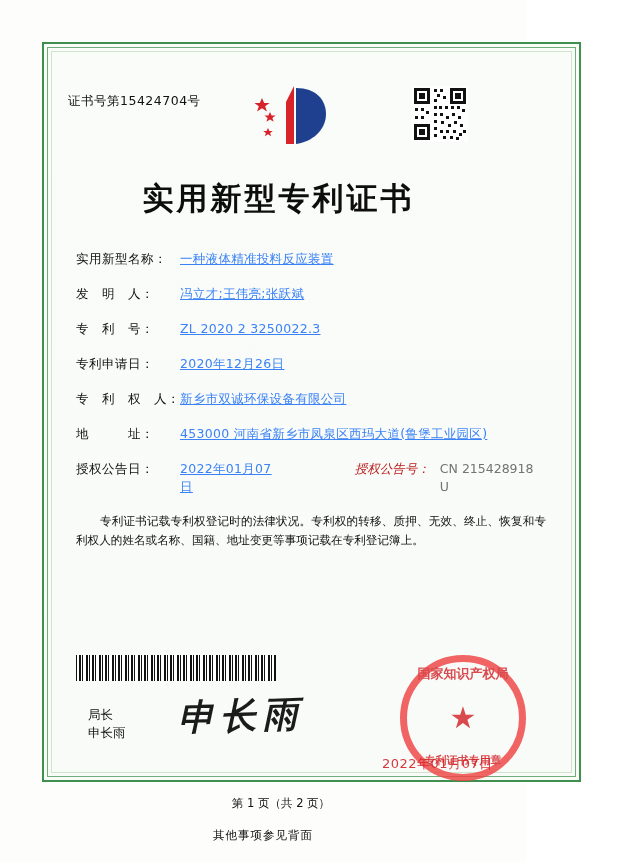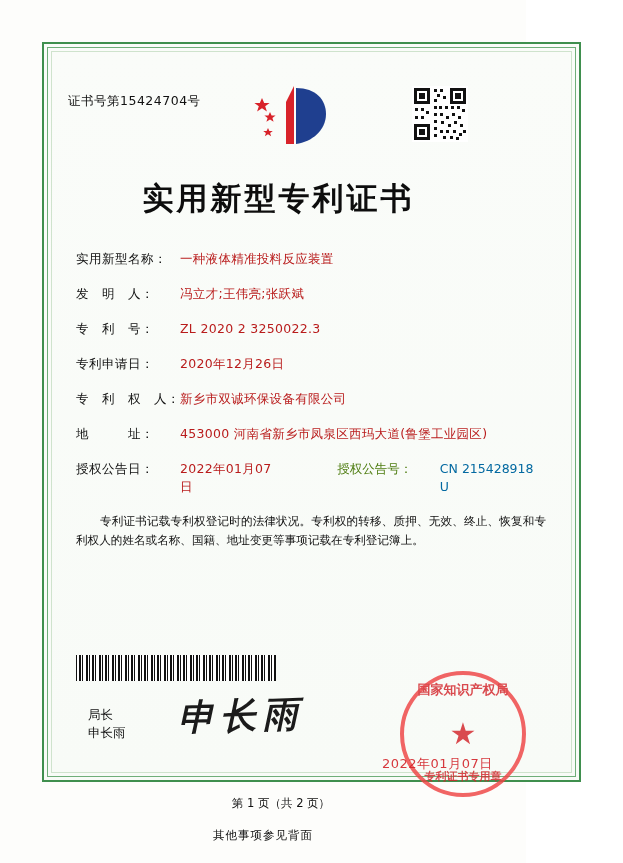--- a/index.html
+++ b/index.html
@@ -114,36 +114,38 @@
     line-height: 18px;
   }
   .field-label {
     width: 104px;
     flex: 0 0 104px;
     color: #111;
     letter-spacing: 0.5px;
     white-space: nowrap;
   }
   .field-value {
-    color: #b91c1c;
+    color: #3b82f6;
     letter-spacing: 0.3px;
+    text-decoration: underline;
   }
   .field-row.split {
     justify-content: flex-start;
   }
   .field-row .pub-label {
     width: 110px;
     flex: 0 0 110px;
     margin-left: 36px;
-    text-align: center;
-    color: #4d7c0f;
+    text-align: right;
+    color: #b91c1c;
+    font-style: italic;
   }
   .field-row .pub-value {
     margin-left: 10px;
-    color: #0369a1;
+    color: #737373;
   }
 
   
   .paragraphs {
     position: absolute;
     left: 76px;
     top: 512px;
     width: 470px;
     font-size: 11.6px;
     line-height: 19px;
@@ -190,25 +192,25 @@
     font-weight: bold;
     letter-spacing: 6px;
     color: #1b1b1b;
     transform: rotate(-2deg);
   }
 
   
   .seal {
     position: absolute;
     left: 400px;
-    top: 671px;
+    top: 655px;
     width: 126px;
     height: 126px;
     border-radius: 50%;
-    border: 4px solid #ef4444;
+    border: 7px solid #ef4444;
     box-sizing: border-box;
     opacity: 0.82;
   }
   .seal .star {
     position: absolute;
     left: 50%;
     top: 50%;
     transform: translate(-50%, -50%);
     font-size: 30px;
     color: #d3242a;

